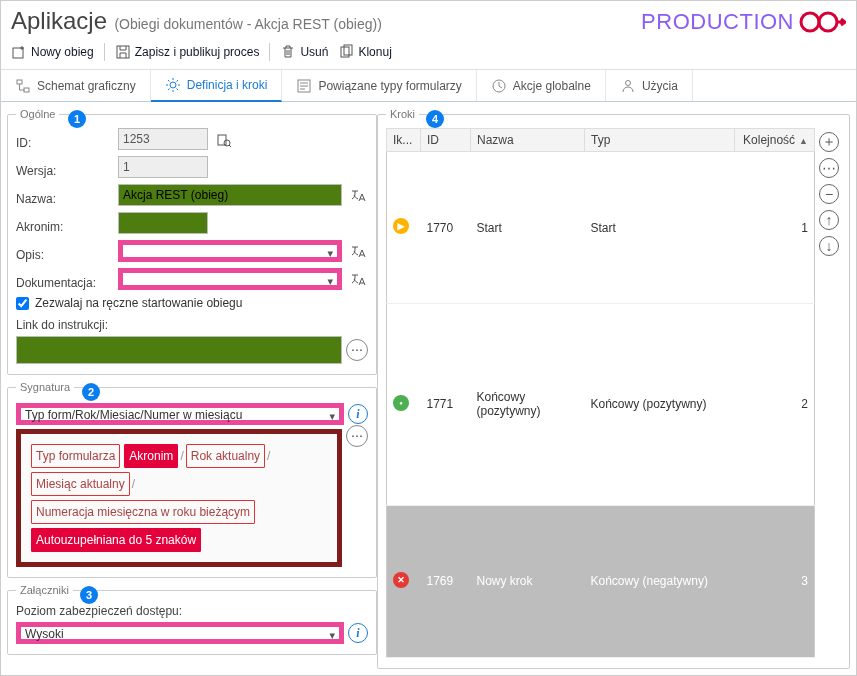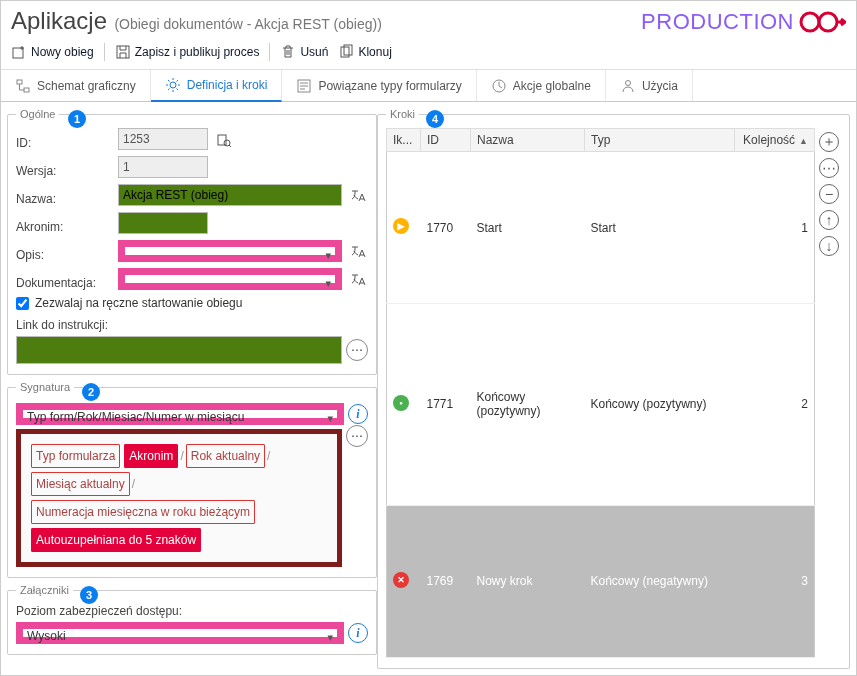--- a/index.html
+++ b/index.html
@@ -26,21 +26,21 @@
   legend { font-size: 11px; color: #777; padding: 0 4px; display: flex; align-items: center; gap: 4px; }
   .num-badge { width: 18px; height: 18px; border-radius: 50%; background: #0a7def; color: #fff; font-size: 11px; font-weight: bold; display: inline-flex; align-items: center; justify-content: center; position: absolute; top: -10px; }
   .form-row { display: flex; align-items: flex-end; gap: 6px; margin-bottom: 6px; }
   .form-row label { width: 96px; color: #444; }
   .txt { border: 1px solid #bbb; height: 22px; padding: 0 4px; font-size: 12px; background: #4d7c0f; }
   .txt[disabled] { background: #eee; color: #555; }
   .txt.wide { flex: 1; }
   .ico-btn { width: 20px; height: 20px; border: 0px solid #bbb; display: inline-flex; align-items: center; justify-content: center; cursor: pointer; background: #fff; border-radius: 2px; }
   .ico-btn.round { width:22px; height:22px; border-radius:50%; border:1px solid #888; }
   .chk-row { display: flex; align-items: center; gap: 6px; margin-bottom: 8px; }
-  .select { border: 7px solid #ec4899; height: 22px; flex: 1; background: #fff; padding: 0 18px 0 4px; position: relative; }
+  .select { border: 5px solid #ec4899; height: 22px; flex: 1; background: #fff; padding: 0 18px 0 4px; position: relative; }
   .select::after { content: "▾"; position: absolute; right: 4px; top: 2px; color: #555; font-size: 11px; }
   .sig-select { width: 100%; }
   .sig-box { border: 5px solid #7f1d1d; background: #fafafa; padding: 8px; min-height: 120px; line-height: 22px; margin-top: 4px; }
   .tag { display: inline-block; border: 1px solid #d33; padding: 0 4px; margin: 2px 2px; color: #a94442; border-radius: 1px; font-size: 12px; }
   .tag.pink { background: #e4003a; color: #fff; border-color: #e4003a; }
   .sep-slash { color: #999; }
   .steps-fieldset { flex: 1; display: flex; }
   .table { border: 1px solid #ccc; flex: 1; font-size: 12px; border-collapse: collapse; }
   .table th { background: #f4f4f4; border: 1px solid #ddd; padding: 4px 6px; text-align: left; font-weight: normal; color: #444; }
   .table th:last-child { text-align: right; }

